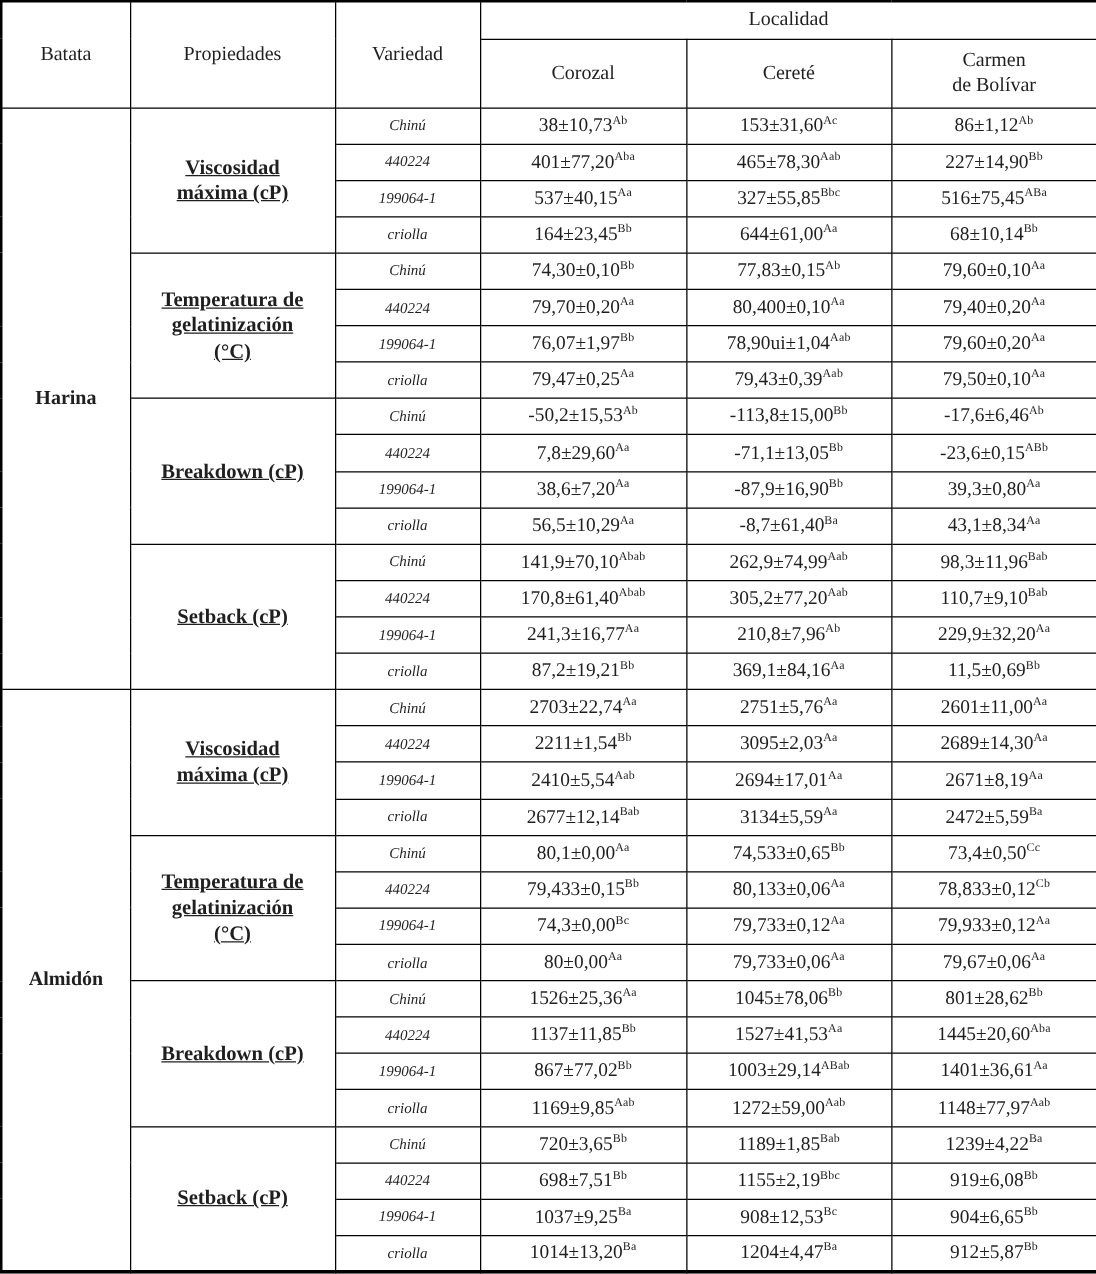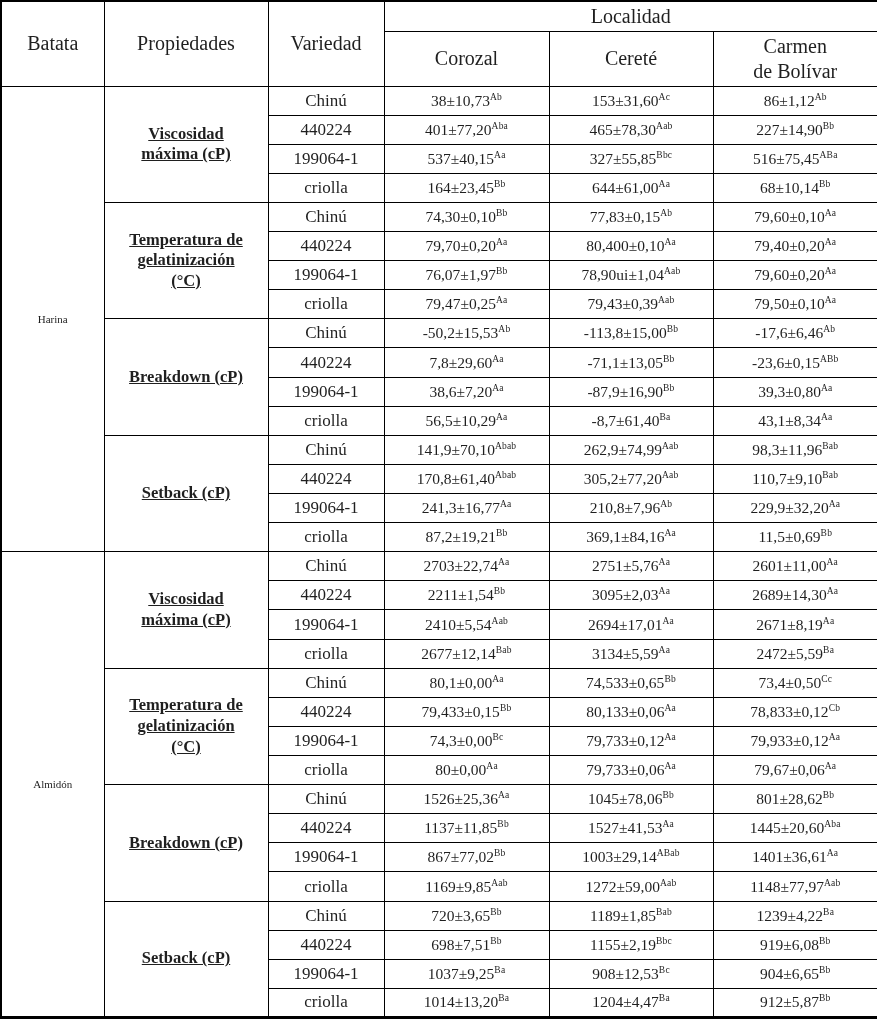--- a/index.html
+++ b/index.html
@@ -26,38 +26,39 @@
   table.data-table th,
   table.data-table td {
     border: 1px solid #000;
     text-align: center;
     vertical-align: middle;
     padding: 0 3px;
     overflow: hidden;
   }
   thead th {
     font-weight: normal;
-    font-size: 20px;
+    font-size: 16px;
   }
   tr.hdr-top { height: 30px; }
   tr.hdr-sub { height: 55px; }
   td.section-cell {
-    font-weight: normal;
-    font-size: 11px;
+    font-weight: bold;
+    font-size: 16px;
     border-top: 2px solid #000;
   }
   td.property-cell {
     font-weight: bold;
     font-size: 16.5px;
     line-height: 1.25;
     white-space: pre-line;
     text-decoration: underline;
   }
   td.variety-cell {
-    font-size: 17px;
+    font-size: 12px;
+    font-style: italic;
   }
   td.value-cell {
     font-size: 15.5px;
     white-space: nowrap;
   }
   td.value-cell sup {
     font-size: 9.5px;
     line-height: 0;
     vertical-align: super;
     letter-spacing: 0.2px;

